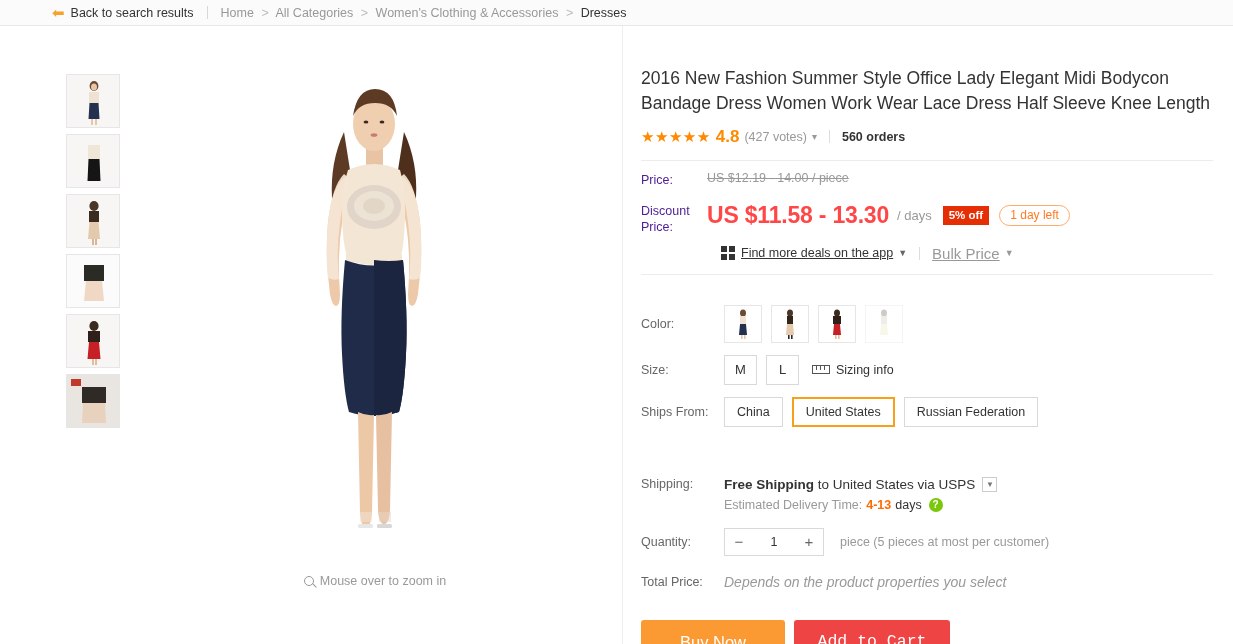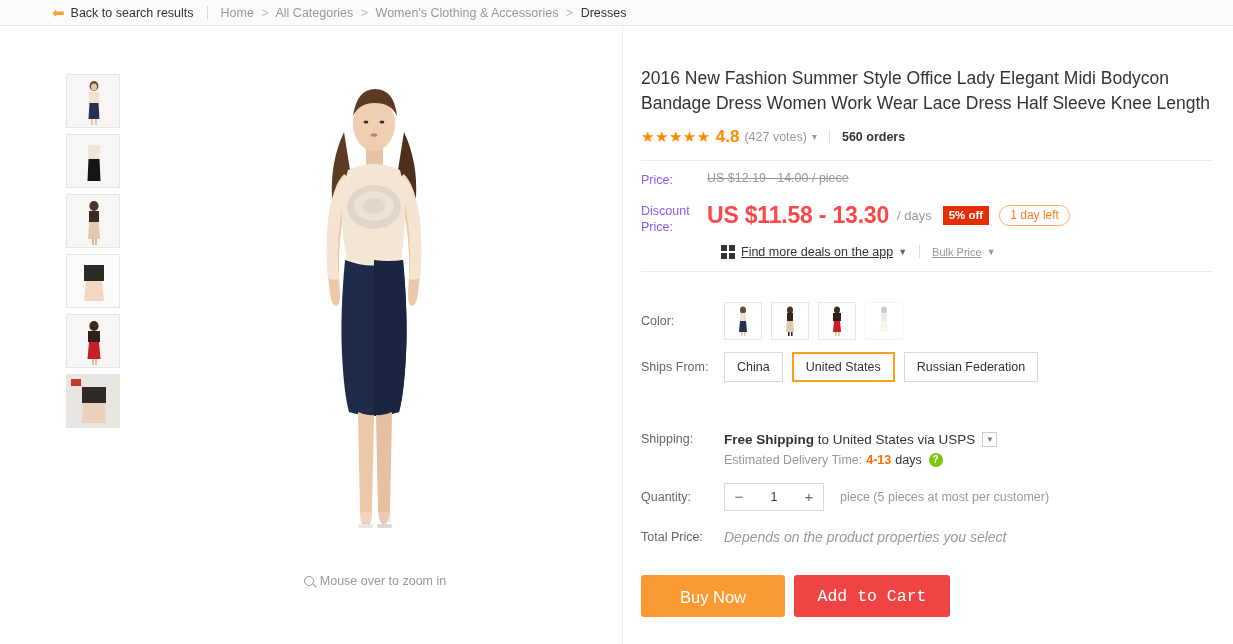--- a/index.html
+++ b/index.html
@@ -126,21 +126,21 @@
   .hr-line {
     border: 0; border-top: 1px solid #ececec;
     margin: 8px 20px 0 0;
   }
 
   
   .pblock { padding-top: 10px; }
   .prow { display: flex; align-items: flex-start; }
   .plabel {
     width: 66px; flex: none;
-    color: #8b5cf6; font-size: 12.5px;
+    color: #4c1d95; font-size: 12.5px;
     line-height: 1.25;
     padding-top: 2px;
   }
   .oldprice {
     color: #999; font-size: 12.5px;
     text-decoration: line-through;
   }
   .prow2 { display: flex; align-items: center; margin-top: 8px; }
   .bigprice {
     color: #ff4747; font-size: 23px; font-weight: bold;
@@ -168,21 +168,21 @@
     display: grid;
     grid-template-columns: 6px 2px 6px;
     grid-template-rows: 6px 2px 6px;
     gap: 0;
     margin-right: 6px;
   }
   .qr i { background: #333; display: block; }
   .qr .blank { background: transparent; }
   .applink { color: #333; font-size: 12.5px; }
   .caret { color: #666; font-size: 9px; margin-left: 5px; }
-  .bulk { color: #999; font-size: 11px; }
+  .bulk { color: #999; font-size: 15px; }
 
   
   .sect {
     border-top: 1px solid #ececec;
     margin-top: 12px; margin-right: 20px;
     padding-top: 30px;
   }
   .arow { display: flex; align-items: center; margin-bottom: 12px; }
   .alabel {
     width: 83px; flex: none;
@@ -514,20 +514,29 @@
         <span class="sw faint">
           <svg width="36" height="36" viewBox="0 0 36 36" aria-hidden="true">
             <rect width="36" height="36" fill="#fff"></rect>
             <ellipse cx="18" cy="7" rx="3" ry="3.6" fill="#8d857c"></ellipse>
             <path d="M15 10 h6 v8 h-6 z" fill="#d8d5cd"></path>
             <path d="M15 18 h6 l1 11 h-8 z" fill="#eef0cf"></path>
           </svg>
         </span>
       </div>
 
+      <div class="arow">
+        <span class="alabel">Size:</span>
+        <span class="size-btn">M</span>
+        <span class="size-btn">L</span>
+        <span class="sizing">
+          <span class="ruler"></span>
+          <span>Sizing info</span>
+        </span>
+      </div>
 
       <div class="arow" style="margin-bottom:4px;">
         <span class="alabel">Ships From:</span>
         <span class="ship-btn">China</span>
         <span class="ship-btn sel">United States</span>
         <span class="ship-btn">Russian Federation</span>
       </div>
     </div>
 
     <div class="ship-sect">

